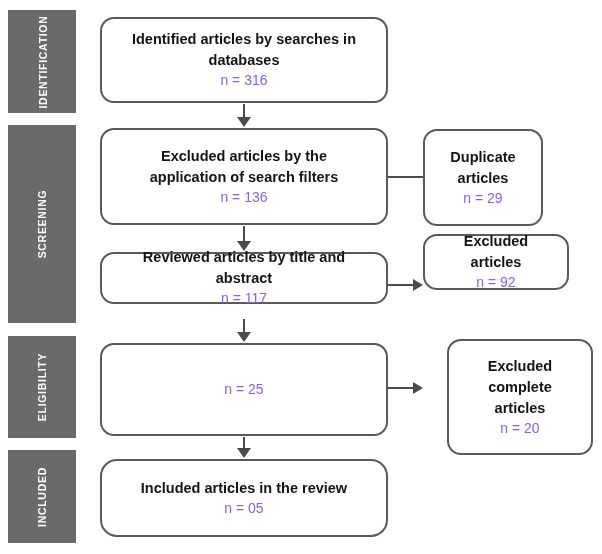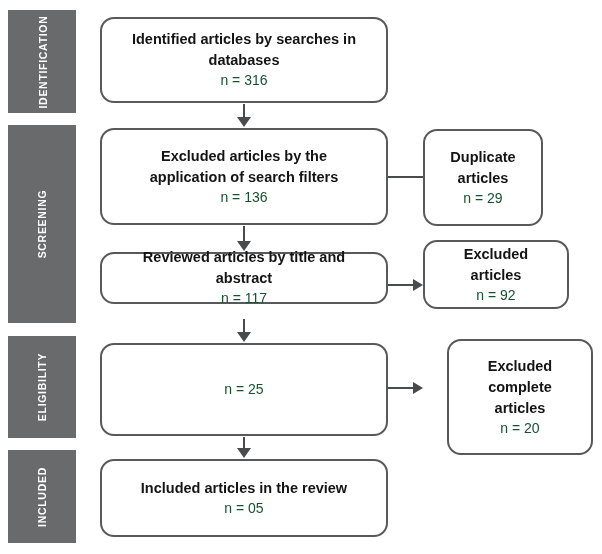--- a/index.html
+++ b/index.html
@@ -48,21 +48,21 @@
   .flowbox .title {
     font-weight: bold;
     font-size: 14.5px;
     line-height: 1.45;
     color: #141414;
   }
   .flowbox .count {
     font-weight: normal;
     font-size: 14px;
     line-height: 1.4;
-    color: #14532d;
+    color: #8b5cf6;
   }
 
   
   .varrow {
     position: absolute;
     width: 14px;
     display: flex;
     flex-direction: column;
     align-items: center;
   }
@@ -119,31 +119,31 @@
 
   <div class="flowbox" style="left:100px;top:252px;width:288px;height:52px;">
     <div class="title" style="max-width:232px;">Reviewed articles by title and abstract</div>
     <div class="count">n = 117</div>
   </div>
 
   <div class="flowbox" style="left:100px;top:343px;width:288px;height:93px;">
     <div class="count">n = 25</div>
   </div>
 
-  <div class="flowbox" style="left:100px;top:459px;width:288px;height:78px;">
+  <div class="flowbox" style="left:100px;top:459px;width:288px;height:78px;border-radius:17px;">
     <div class="title">Included articles in the review</div>
     <div class="count">n = 05</div>
   </div>
 
   <div class="flowbox" style="left:423px;top:129px;width:120px;height:97px;">
     <div class="title" style="max-width:110px;">Duplicate articles</div>
     <div class="count">n = 29</div>
   </div>
 
-  <div class="flowbox" style="left:423px;top:240px;width:146px;height:69px;justify-content:center;">
+  <div class="flowbox" style="left:423px;top:234px;width:146px;height:56px;justify-content:center;">
     <div class="title" style="max-width:110px;">Excluded articles</div>
     <div class="count">n = 92</div>
   </div>
 
   <div class="flowbox" style="left:447px;top:339px;width:146px;height:116px;">
     <div class="title" style="max-width:100px;">Excluded complete articles</div>
     <div class="count">n = 20</div>
   </div>
 
   <div class="varrow" style="left:237px;top:104px;height:23px;">

